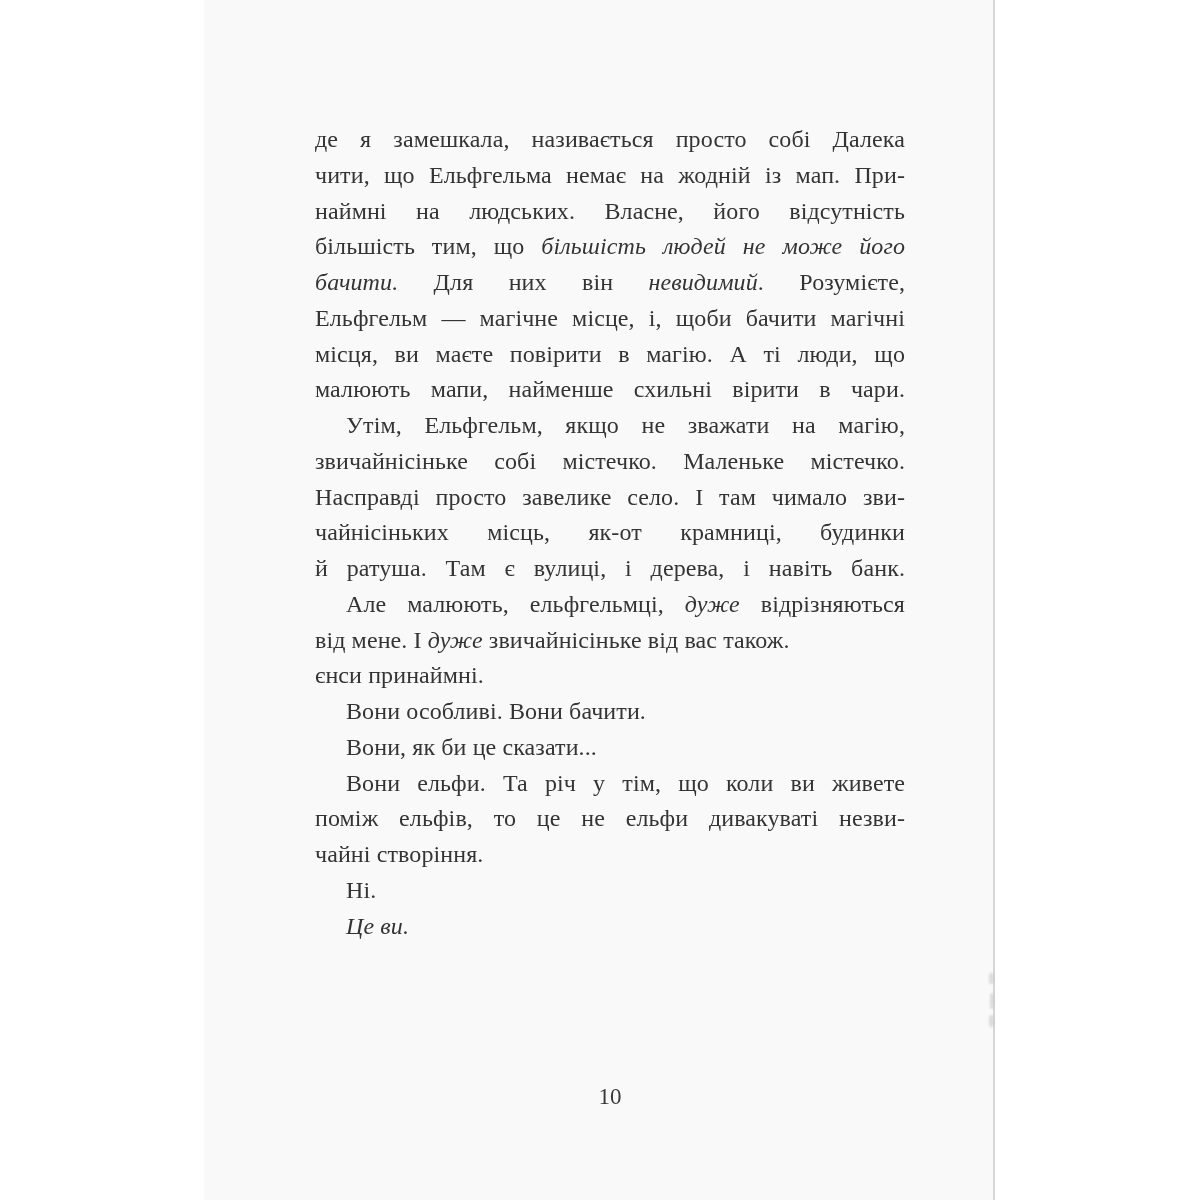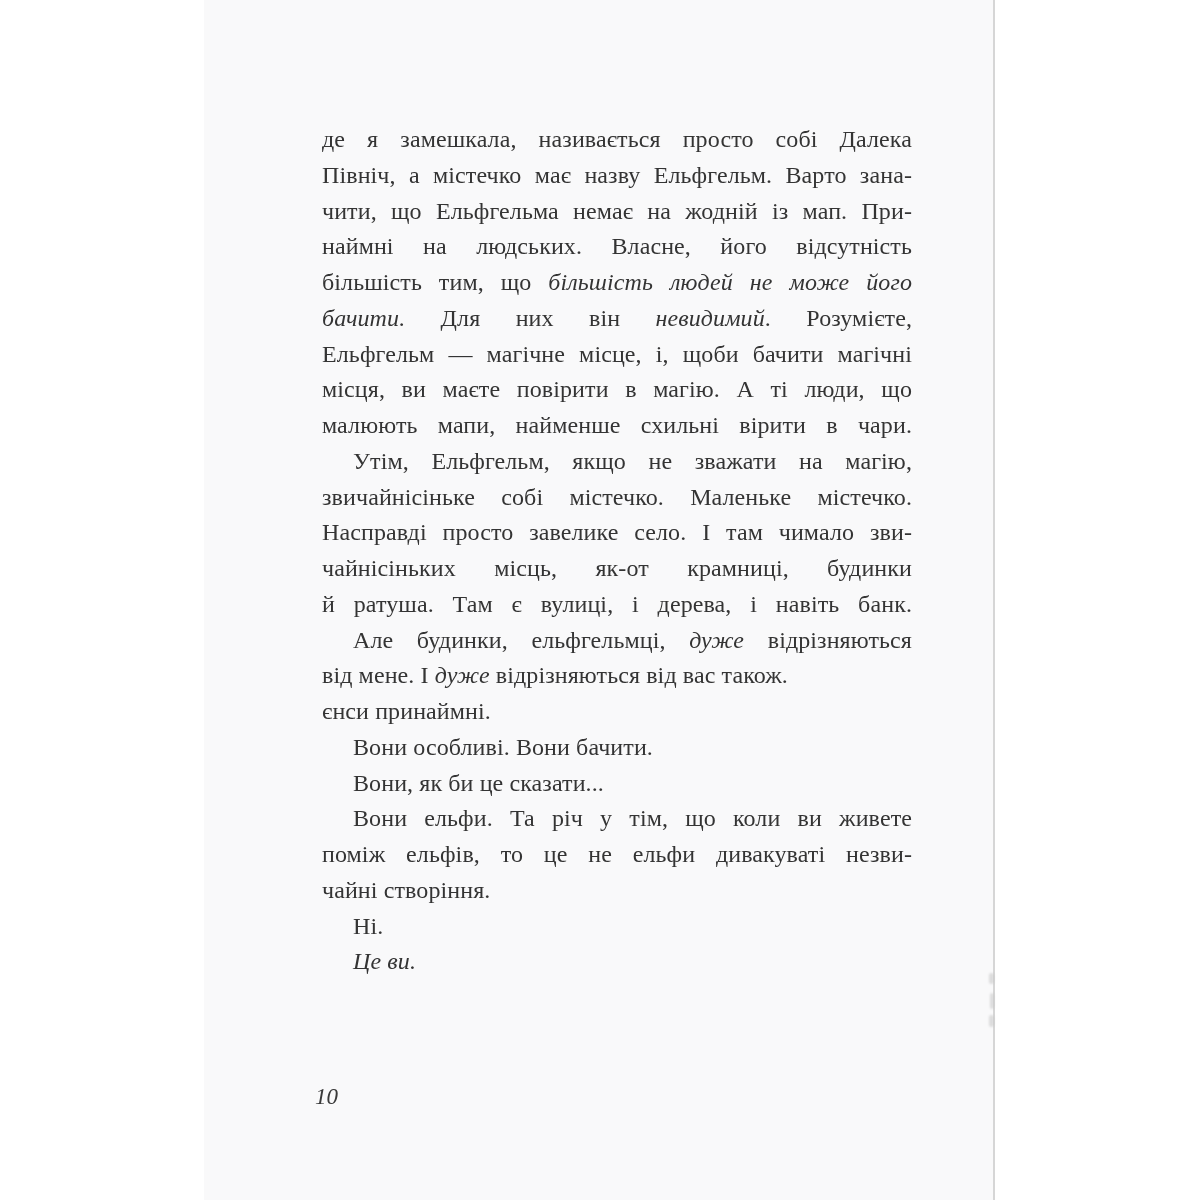--- a/index.html
+++ b/index.html
@@ -20,21 +20,21 @@
     position: absolute;
     left: 204px;
     top: 0;
     width: 789px;
     height: 1200px;
     background: #f9f9fa;
     border-right: 2px solid #d6d6d6;
   }
   .text-block {
     position: absolute;
-    left: 118px;
+    left: 111px;
     top: 122px;
     width: 590px;
     font-family: "Liberation Serif", serif;
     font-size: 24px;
     line-height: 35.75px;
     color: #343434;
     letter-spacing: 0.1px;
   }
   .line {
     height: 35.75px;
@@ -48,59 +48,57 @@
     text-indent: 31px;
   }
   .it {
     font-style: italic;
   }
   .page-number {
     position: absolute;
     left: 111px;
     top: 1084px;
     width: 590px;
-    text-align: left;
+    text-align: center;
     font-family: "Liberation Serif", serif;
     font-size: 23px;
     color: #3a3a3a;
-    font-style: italic;
   }
   .artifact {
     position: absolute;
     background: #c4c4c4;
     opacity: 0.55;
     filter: blur(1px);
     border-radius: 2px;
   }
   .a1 { left: 785px; top: 973px; width: 5px; height: 11px; }
   .a2 { left: 786px; top: 993px; width: 4px; height: 16px; }
   .a3 { left: 785px; top: 1015px; width: 5px; height: 12px; }
 </style>
 </head>
 <body>
 
 <div class="canvas">
   <div class="book-page">
     <div class="text-block" id="text-block">
         <div class="line justify"><span>де я замешкала, називається просто собі Далека</span></div>
-        <div class="line justify"><span>Північ, а містечко має назву Ельфгельм. Варто зана-</span></div>
         <div class="line justify"><span>чити, що Ельфгельма немає на жодній із мап. При-</span></div>
         <div class="line justify"><span>наймні на людських. Власне, його відсутність</span></div>
         <div class="line justify"><span>більшість тим, що </span><span class="it">більшість людей не може його</span></div>
         <div class="line justify"><span class="it">бачити.</span><span> Для них він </span><span class="it">невидимий</span><span>. Розумієте,</span></div>
         <div class="line justify"><span>Ельфгельм — магічне місце, і, щоби бачити магічні</span></div>
         <div class="line justify"><span>місця, ви маєте повірити в магію. А ті люди, що</span></div>
         <div class="line justify"><span>малюють мапи, найменше схильні вірити в чари.</span></div>
         <div class="line indent justify"><span>Утім, Ельфгельм, якщо не зважати на магію,</span></div>
         <div class="line justify"><span>звичайнісіньке собі містечко. Маленьке містечко.</span></div>
         <div class="line justify"><span>Насправді просто завелике село. І там чимало зви-</span></div>
         <div class="line justify"><span>чайнісіньких місць, як-от крамниці, будинки</span></div>
         <div class="line justify"><span>й ратуша. Там є вулиці, і дерева, і навіть банк.</span></div>
-        <div class="line indent justify"><span>Але будинки, ельфгельмці, </span><span class="it">дуже</span><span> відрізняються</span></div>
-        <div class="line"><span>від мене. І </span><span class="it">дуже</span><span> відрізняються від вас також.</span></div>
+        <div class="line indent justify"><span>Але малюють, ельфгельмці, </span><span class="it">дуже</span><span> відрізняються</span></div>
+        <div class="line"><span>від мене. І </span><span class="it">дуже</span><span> звичайнісіньке від вас також.</span></div>
         <div class="line"><span>єнси принаймні.</span></div>
         <div class="line indent"><span>Вони особливі. Вони бачити.</span></div>
         <div class="line indent"><span>Вони, як би це сказати...</span></div>
         <div class="line indent justify"><span>Вони ельфи. Та річ у тім, що коли ви живете</span></div>
         <div class="line justify"><span>поміж ельфів, то це не ельфи дивакуваті незви-</span></div>
         <div class="line"><span>чайні створіння.</span></div>
         <div class="line indent"><span>Ні.</span></div>
         <div class="line indent"><span class="it">Це ви.</span></div>
       </div>
     <div class="page-number">10</div>

